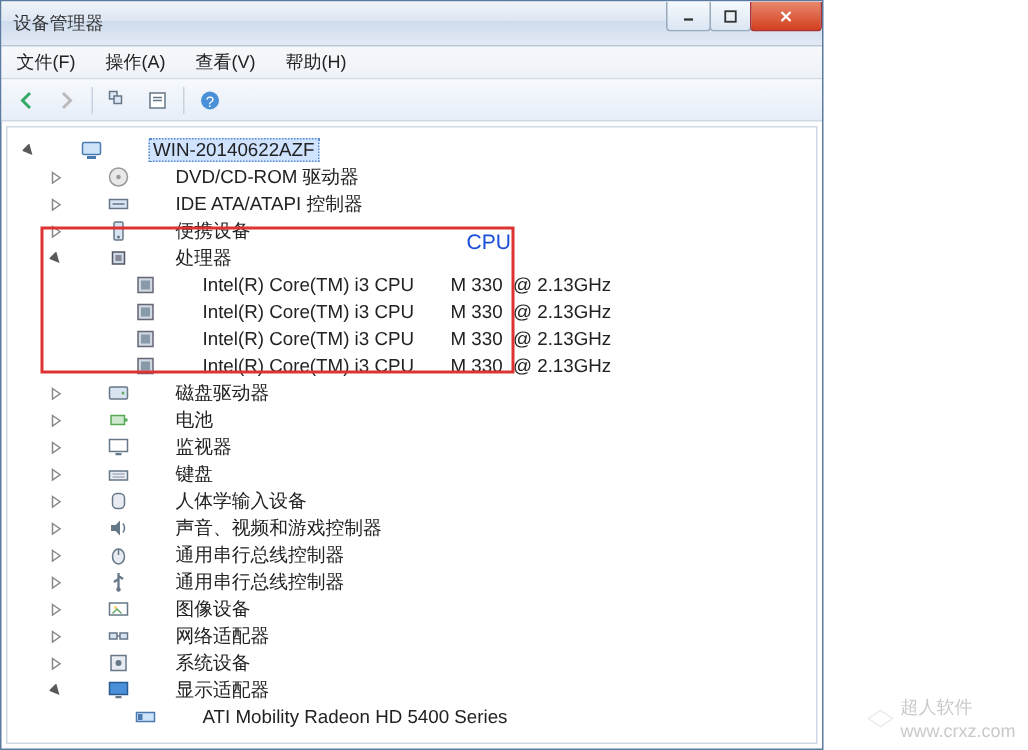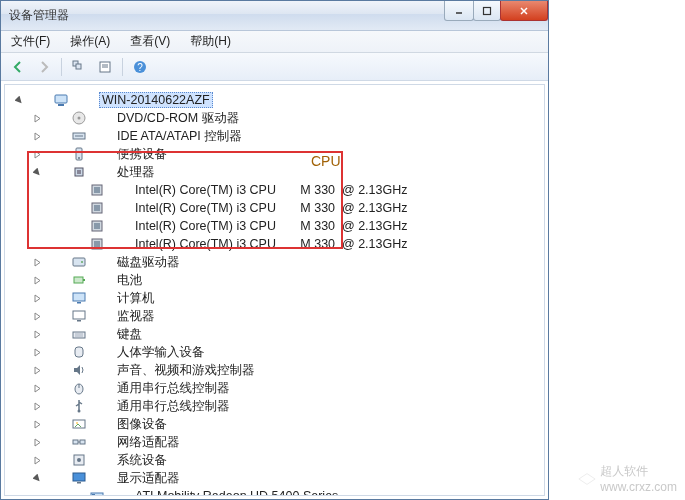--- a/index.html
+++ b/index.html
@@ -32,21 +32,21 @@
 .expander svg { width:9px; height:9px; }
 .icon { width: 16px; height: 16px; margin-right: 4px; display:flex; align-items:center; justify-content:center; }
 .icon svg { width:16px; height:16px; }
 .label { }
 
 .indent-0 { padding-left: 4px; }
 .indent-1 { padding-left: 22px; }
 .indent-2 { padding-left: 40px; }
 
 .annot-box { position: absolute; border: 2px solid #d33; pointer-events: none; }
-.annot-label { position: absolute; color: #a16207; font-size: 14px; font-weight: normal; }
+.annot-label { position: absolute; color: #1d4ed8; font-size: 14px; font-weight: normal; }
 
 .watermark { position: absolute; right: 8px; bottom: 6px; font-size: 11px; color: #c9c9c9; display:flex; align-items:center; gap:4px; }
 .watermark svg { width:18px; height:14px; opacity:0.4; }
 </style>
 </head>
 <body>
 
 <div class="window">
 
   <div class="titlebar">
@@ -244,34 +244,20 @@
               <path d="M2 1 L7 4.5 L2 8 Z" fill="none" stroke="#888" stroke-width="1"></path>
             </svg>
           </span>
           <span class="icon">
             <svg width="16" height="16" viewBox="0 0 16 16">
               <rect x="3" y="5" width="9" height="6" fill="#cde8cd" stroke="#5a5"></rect>
               <rect x="12" y="7" width="2" height="2" fill="#5a5"></rect>
             </svg>
           </span>
           <span class="label">电池</span>
-        </div>
-        <div class="node indent-1">
-          <span class="expander">
-            <svg viewBox="0 0 9 9">
-              <path d="M2 1 L7 4.5 L2 8 Z" fill="none" stroke="#888" stroke-width="1"></path>
-            </svg>
-          </span>
-          <span class="icon">
-            <svg width="16" height="16" viewBox="0 0 16 16">
-              <rect x="2" y="3" width="12" height="8" fill="#cde3f8" stroke="#4a7ab0"></rect>
-              <rect x="6" y="12" width="4" height="1.5" fill="#4a7ab0"></rect>
-            </svg>
-          </span>
-          <span class="label">计算机</span>
         </div>
         <div class="node indent-1">
           <span class="expander">
             <svg viewBox="0 0 9 9">
               <path d="M2 1 L7 4.5 L2 8 Z" fill="none" stroke="#888" stroke-width="1"></path>
             </svg>
           </span>
           <span class="icon">
             <svg width="16" height="16" viewBox="0 0 16 16">
               <rect x="2" y="3" width="12" height="8" fill="#fff" stroke="#678"></rect>

